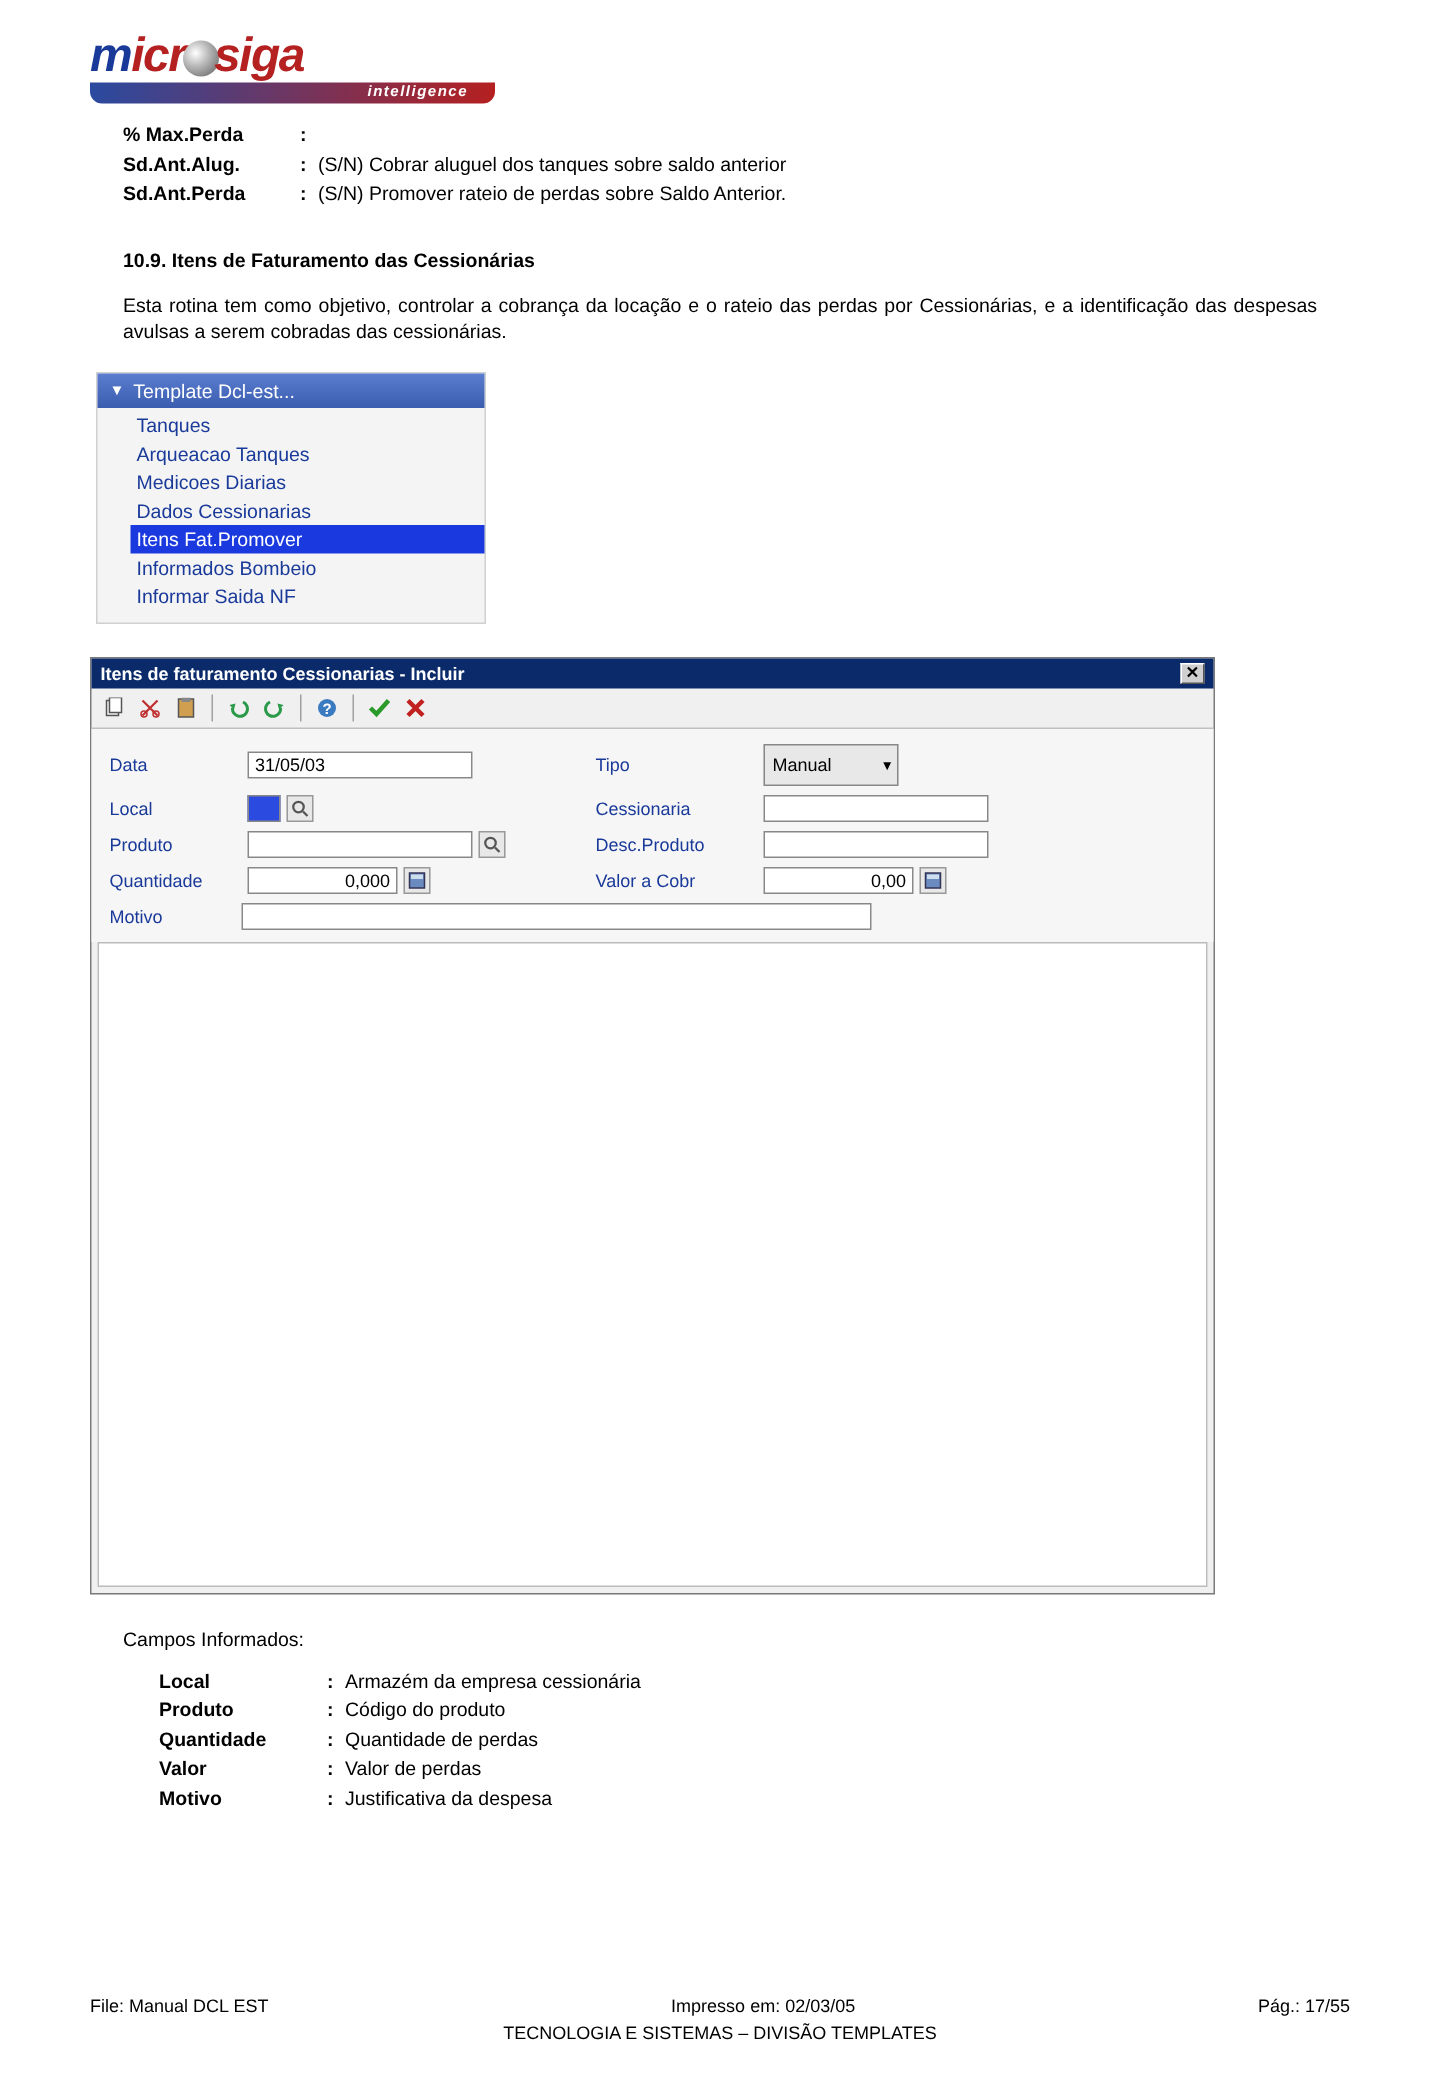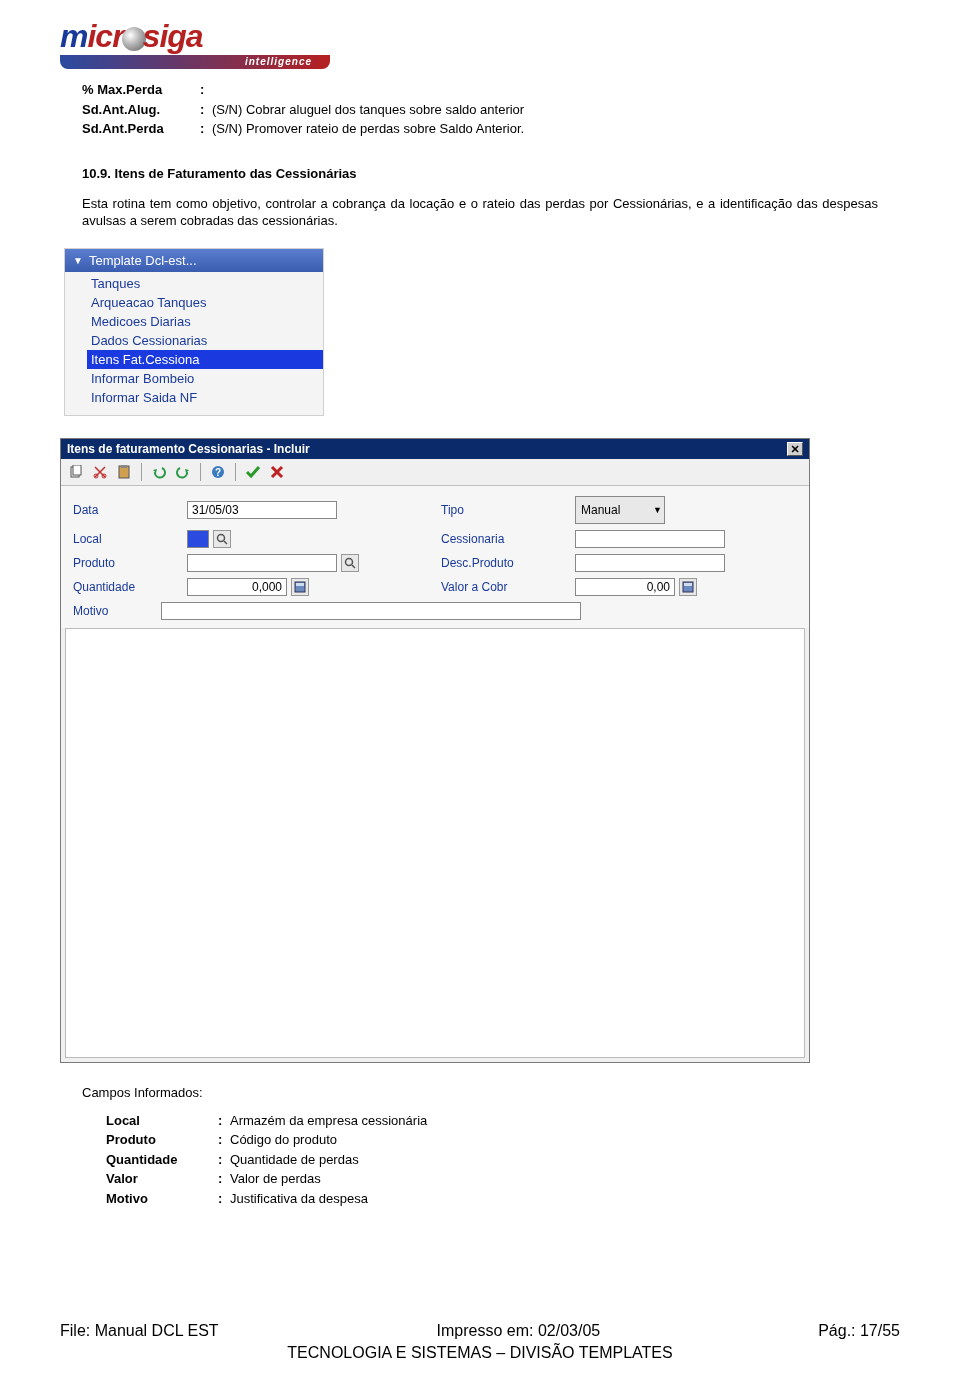--- a/index.html
+++ b/index.html
@@ -43,39 +43,39 @@
   .menu-item { color:#1a3a9a; padding:2px 4px; cursor:default; }
   .menu-item.sel { background:#1a3ae0; color:#fff; }
 
   
   .dialog { width: 750px; margin: 0 0 18px 0; border: 1px solid #7a7a7a; background:#f0f0f0; font-size:12px; font-family: "MS Sans Serif", Tahoma, Arial, sans-serif;}
   .dlg-title { background:#0a2a6a; color:#fff; padding:3px 6px; display:flex; justify-content:space-between; align-items:center; font-weight:bold; height:20px;gap:37px;}
   .dlg-close { background:#d0d0d0; color:#000; width:16px; height:14px; text-align:center; line-height:12px; font-weight:bold; border:1px solid #fff; border-right-color:#555; border-bottom-color:#555; font-size:11px;}
   .dlg-toolbar { display:flex; gap:6px; padding:4px 6px; border-bottom:1px solid #c0c0c0; align-items:center;}
   .tb-btn { width:18px; height:18px; display:flex; align-items:center; justify-content:center; }
   .tb-div { width:1px; height:18px; background:#a0a0a0; margin:0 2px;}
-  .dlg-form { display:grid; grid-template-columns: 90px 230px 110px 230px; gap:6px 24px; padding:10px 12px 8px 12px; align-items:center; background:#f6f6f6;}
+  .dlg-form { display:grid; grid-template-columns: 90px 230px 110px 230px; gap:6px 2px; padding:10px 12px 8px 12px; align-items:center; background:#f6f6f6;}
   .dlg-form .fld { display:flex; align-items:center; gap:4px;}
   .dlg-lbl { color:#1a3a9a; font-size:12px;}
   .dlg-input { border:1px solid #888; background:#fff; height:18px; padding:0 4px; font-size:12px; }
   .dlg-input.med { width:150px;}
   .dlg-input.num { width:100px; text-align:right;}
   .dlg-input.tiny { width:22px; background:#2a4ae0;}
   .look { width:18px; height:18px; background:#e8e8e8; border:1px solid #999; display:flex; align-items:center; justify-content:center;}
   .dlg-select { border:1px solid #888; background:#e8e8e8; height:28px; width:90px; display:flex; align-items:center; justify-content:space-between; padding:0 2px 0 5px; font-size:12px;}
   .dlg-body { height:430px; background:#fff; border:1px solid #bbb; margin:0 4px 4px 4px; }
   .dlg-form .row-span { grid-column: 1 / span 4; display:flex; align-items:center; gap:10px;}
   .dlg-form .row-span .dlg-lbl { width:78px;}
   .dlg-form .row-span .dlg-input { flex:0 0 420px;}
 
   .campos-h { font-weight:normal; margin: 22px 0 10px 22px;}
   .campos-block { margin-left: 46px;}
   .campos-block .def-label { width:112px;}
 
-  .footer { position:absolute; bottom:28px; left:60px; right:60px; font-size:16px;}
+  .footer { position:absolute; bottom:28px; left:60px; right:60px; font-size:12px;}
   .foot-row1 { display:flex; justify-content:space-between; }
   .foot-row2 { text-align:center; margin-top:4px;}
 </style>
 </head>
 <body>
 
 <div class="logo">
   <div class="logo-main">
     <span class="m">m</span><span class="rest">icr</span><span class="dot"></span><span class="rest">siga</span>
   </div>
@@ -108,22 +108,22 @@
 <div class="menu-shot">
   <div class="menu-header">
     <span class="tri">▼</span>
     <span>Template Dcl-est...</span>
   </div>
   <div class="menu-items">
     <div class="menu-item">Tanques</div>
     <div class="menu-item">Arqueacao Tanques</div>
     <div class="menu-item">Medicoes Diarias</div>
     <div class="menu-item">Dados Cessionarias</div>
-    <div class="menu-item sel">Itens Fat.Cessiona</div>
-    <div class="menu-item">Informar Bombeio</div>
+    <div class="menu-item sel">Itens Fat.Promover</div>
+    <div class="menu-item">Informados Bombeio</div>
     <div class="menu-item">Informar Saida NF</div>
   </div>
 </div>
 
 <div class="dialog">
   <div class="dlg-title">
     <span>Itens de faturamento Cessionarias - Incluir</span>
     <span class="dlg-close">✕</span>
   </div>
   <div class="dlg-toolbar">

